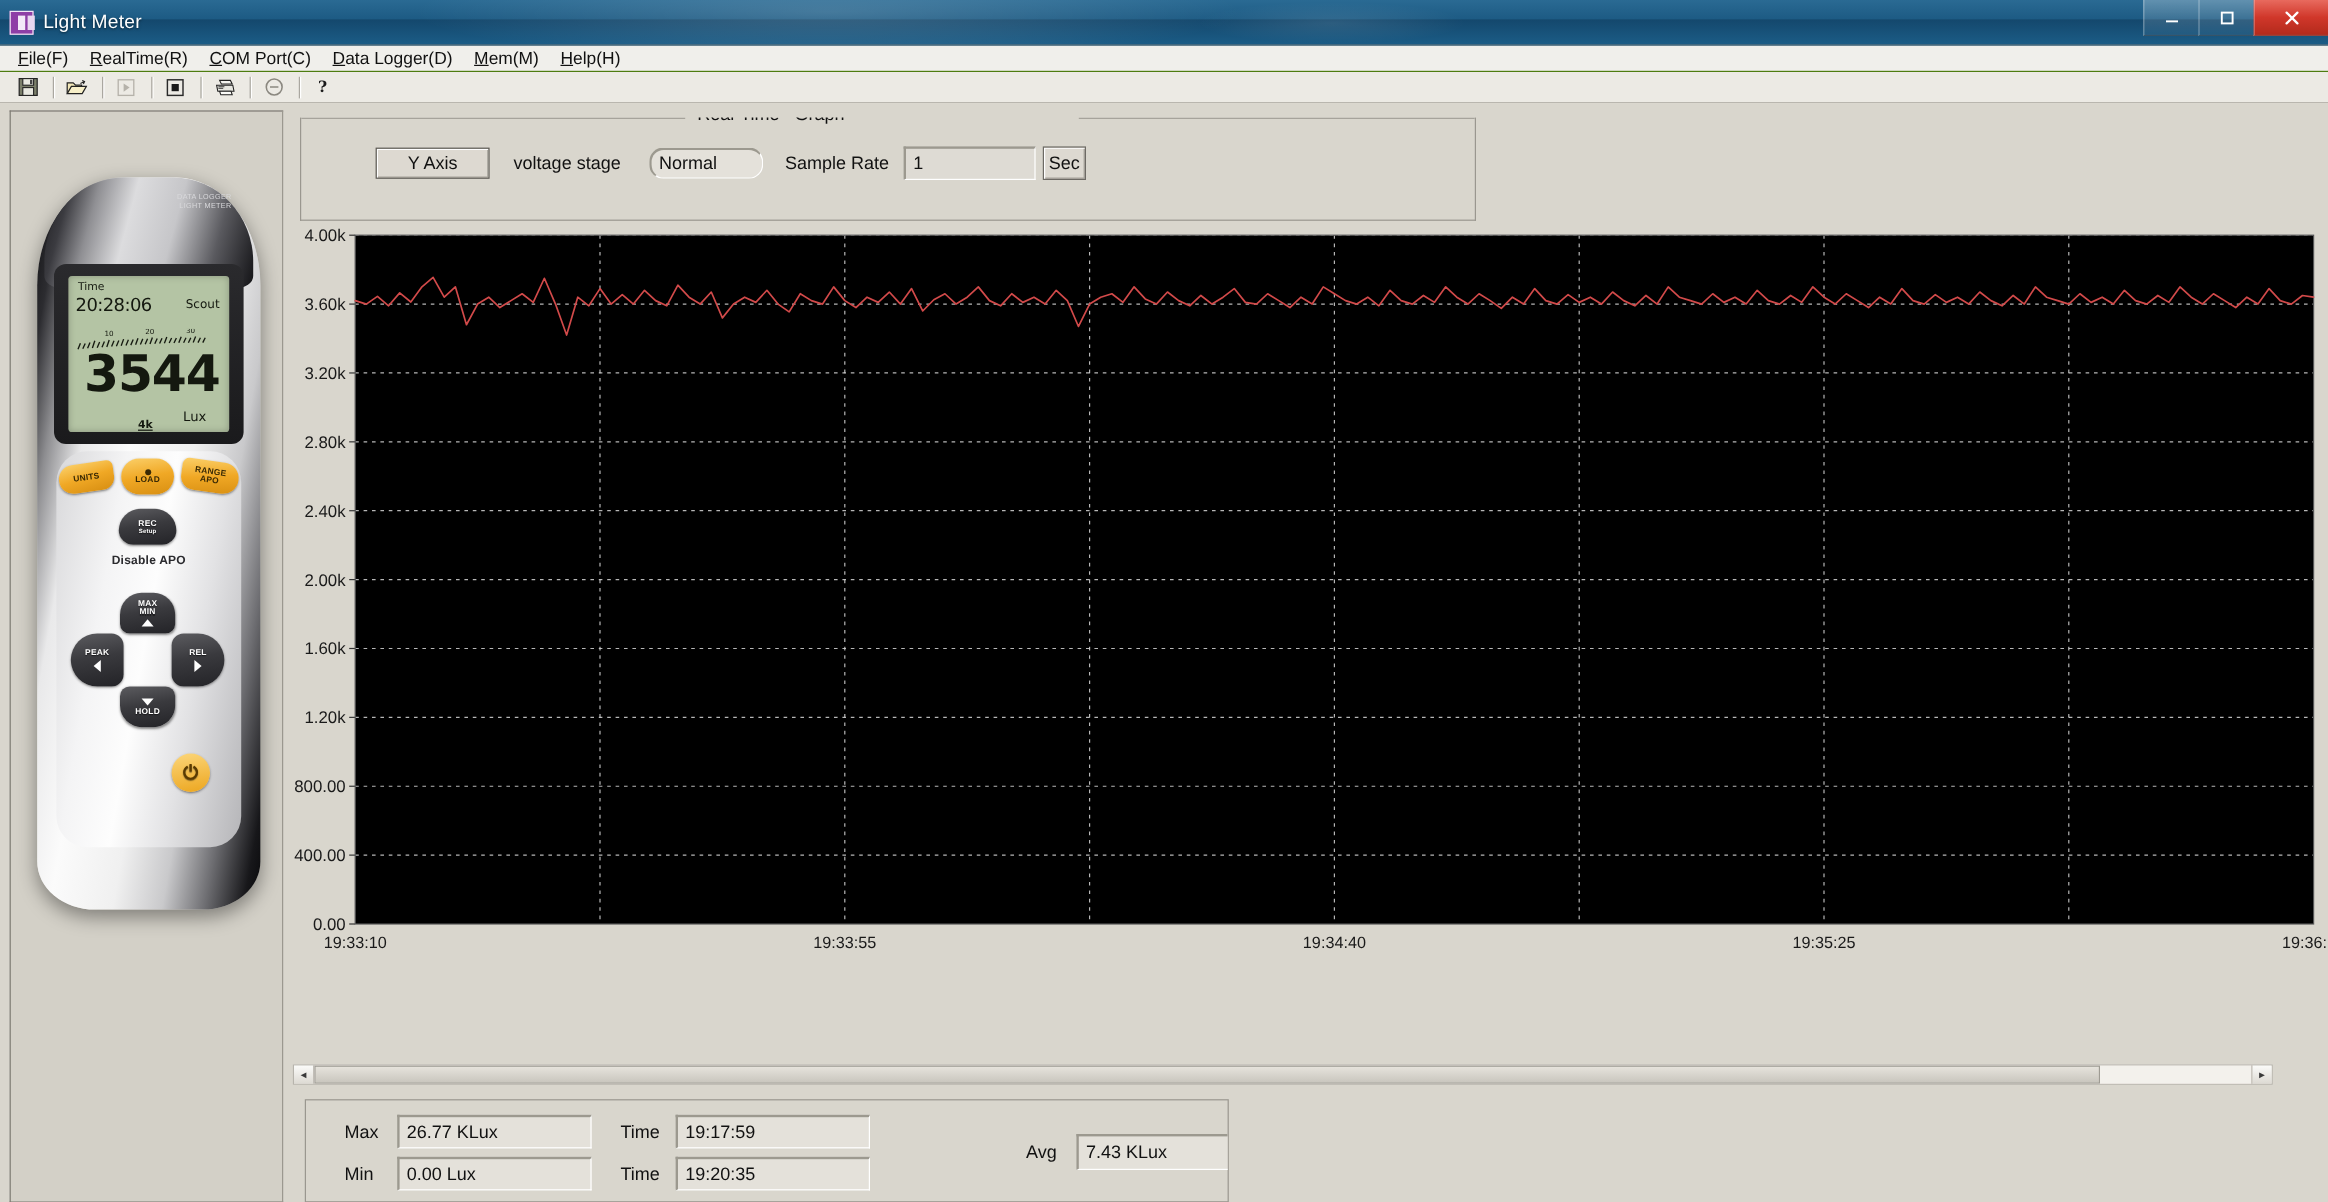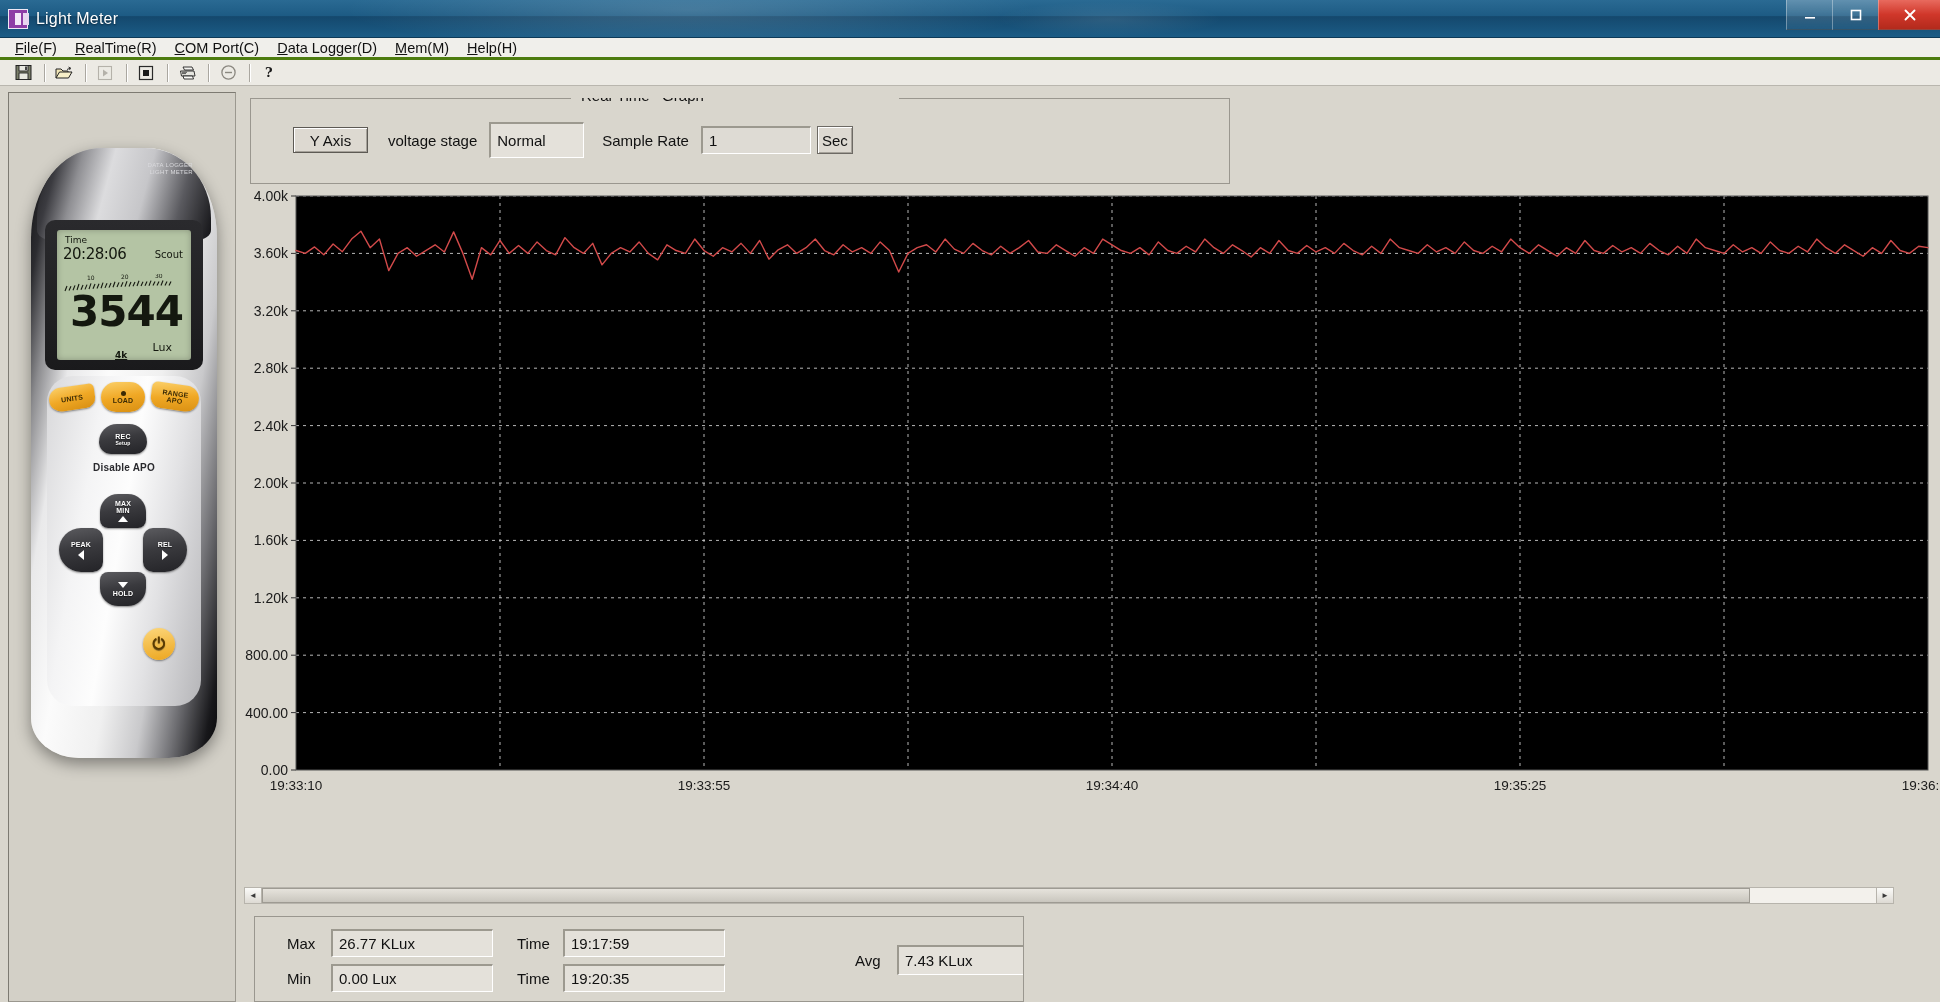--- a/index.html
+++ b/index.html
@@ -80,21 +80,21 @@
     background: linear-gradient(to bottom, #e86a5e 0%, #d0372a 50%, #b32a1c 100%);
     border-left: 1px solid rgba(255,255,255,0.3);
   }
 
   
   .menubar {
     height: 22px;
     background: #f0efeb;
     display: flex; align-items: center;
     padding-left: 6px;
-    border-bottom: 3px solid #4d7c0f;
+    border-bottom: 1px solid #4d7c0f;
     font-size: 14.5px;
     color: #111;
   }
   .menu-item { padding: 2px 9px; cursor: default; white-space: nowrap; }
   .menu-item u { text-decoration: underline; }
 
   
   .toolbar {
     height: 26px;
     background: #eceae4;
@@ -540,23 +540,23 @@
       </div>
     </div>
 
     <div class="main">
 
       <div class="groupbox">
         <div class="gb-top"></div>
         <div class="gb-title">Real-Time   Graph</div>
 
         <div class="gb-row gb-row1">
-          <div class="btn3d" style="margin-left:42px;width:75px;height:26px;">Y Axis</div>
+          <div class="btn3d" style="margin-left:62px;width:95px;height:26px;">Y Axis</div>
           <div class="lbl" style="margin-left:20px;">voltage stage</div>
-          <div class="fieldro" style="margin-left:12px;width:95px;height:36px;">Normal</div>
+          <div class="fieldro" style="margin-left:24px;width:95px;height:26px;border-radius:12px;">Normal</div>
           <div class="lbl" style="margin-left:18px;">Sample Rate</div>
           <div class="fieldro" style="margin-left:12px;width:110px;height:28px;background:#dedbd4;">1</div>
           <div class="btn3d" style="margin-left:6px;width:36px;height:28px;border:1px solid #6d6a64;">Sec</div>
         </div>
 
       </div>
 
       <div class="chart-wrap">
         <svg class="chart-svg" id="chart" width="1700" height="620" viewBox="0 0 1700 620">
             <rect x="56" y="6" width="1632" height="574" fill="#000000"></rect>

